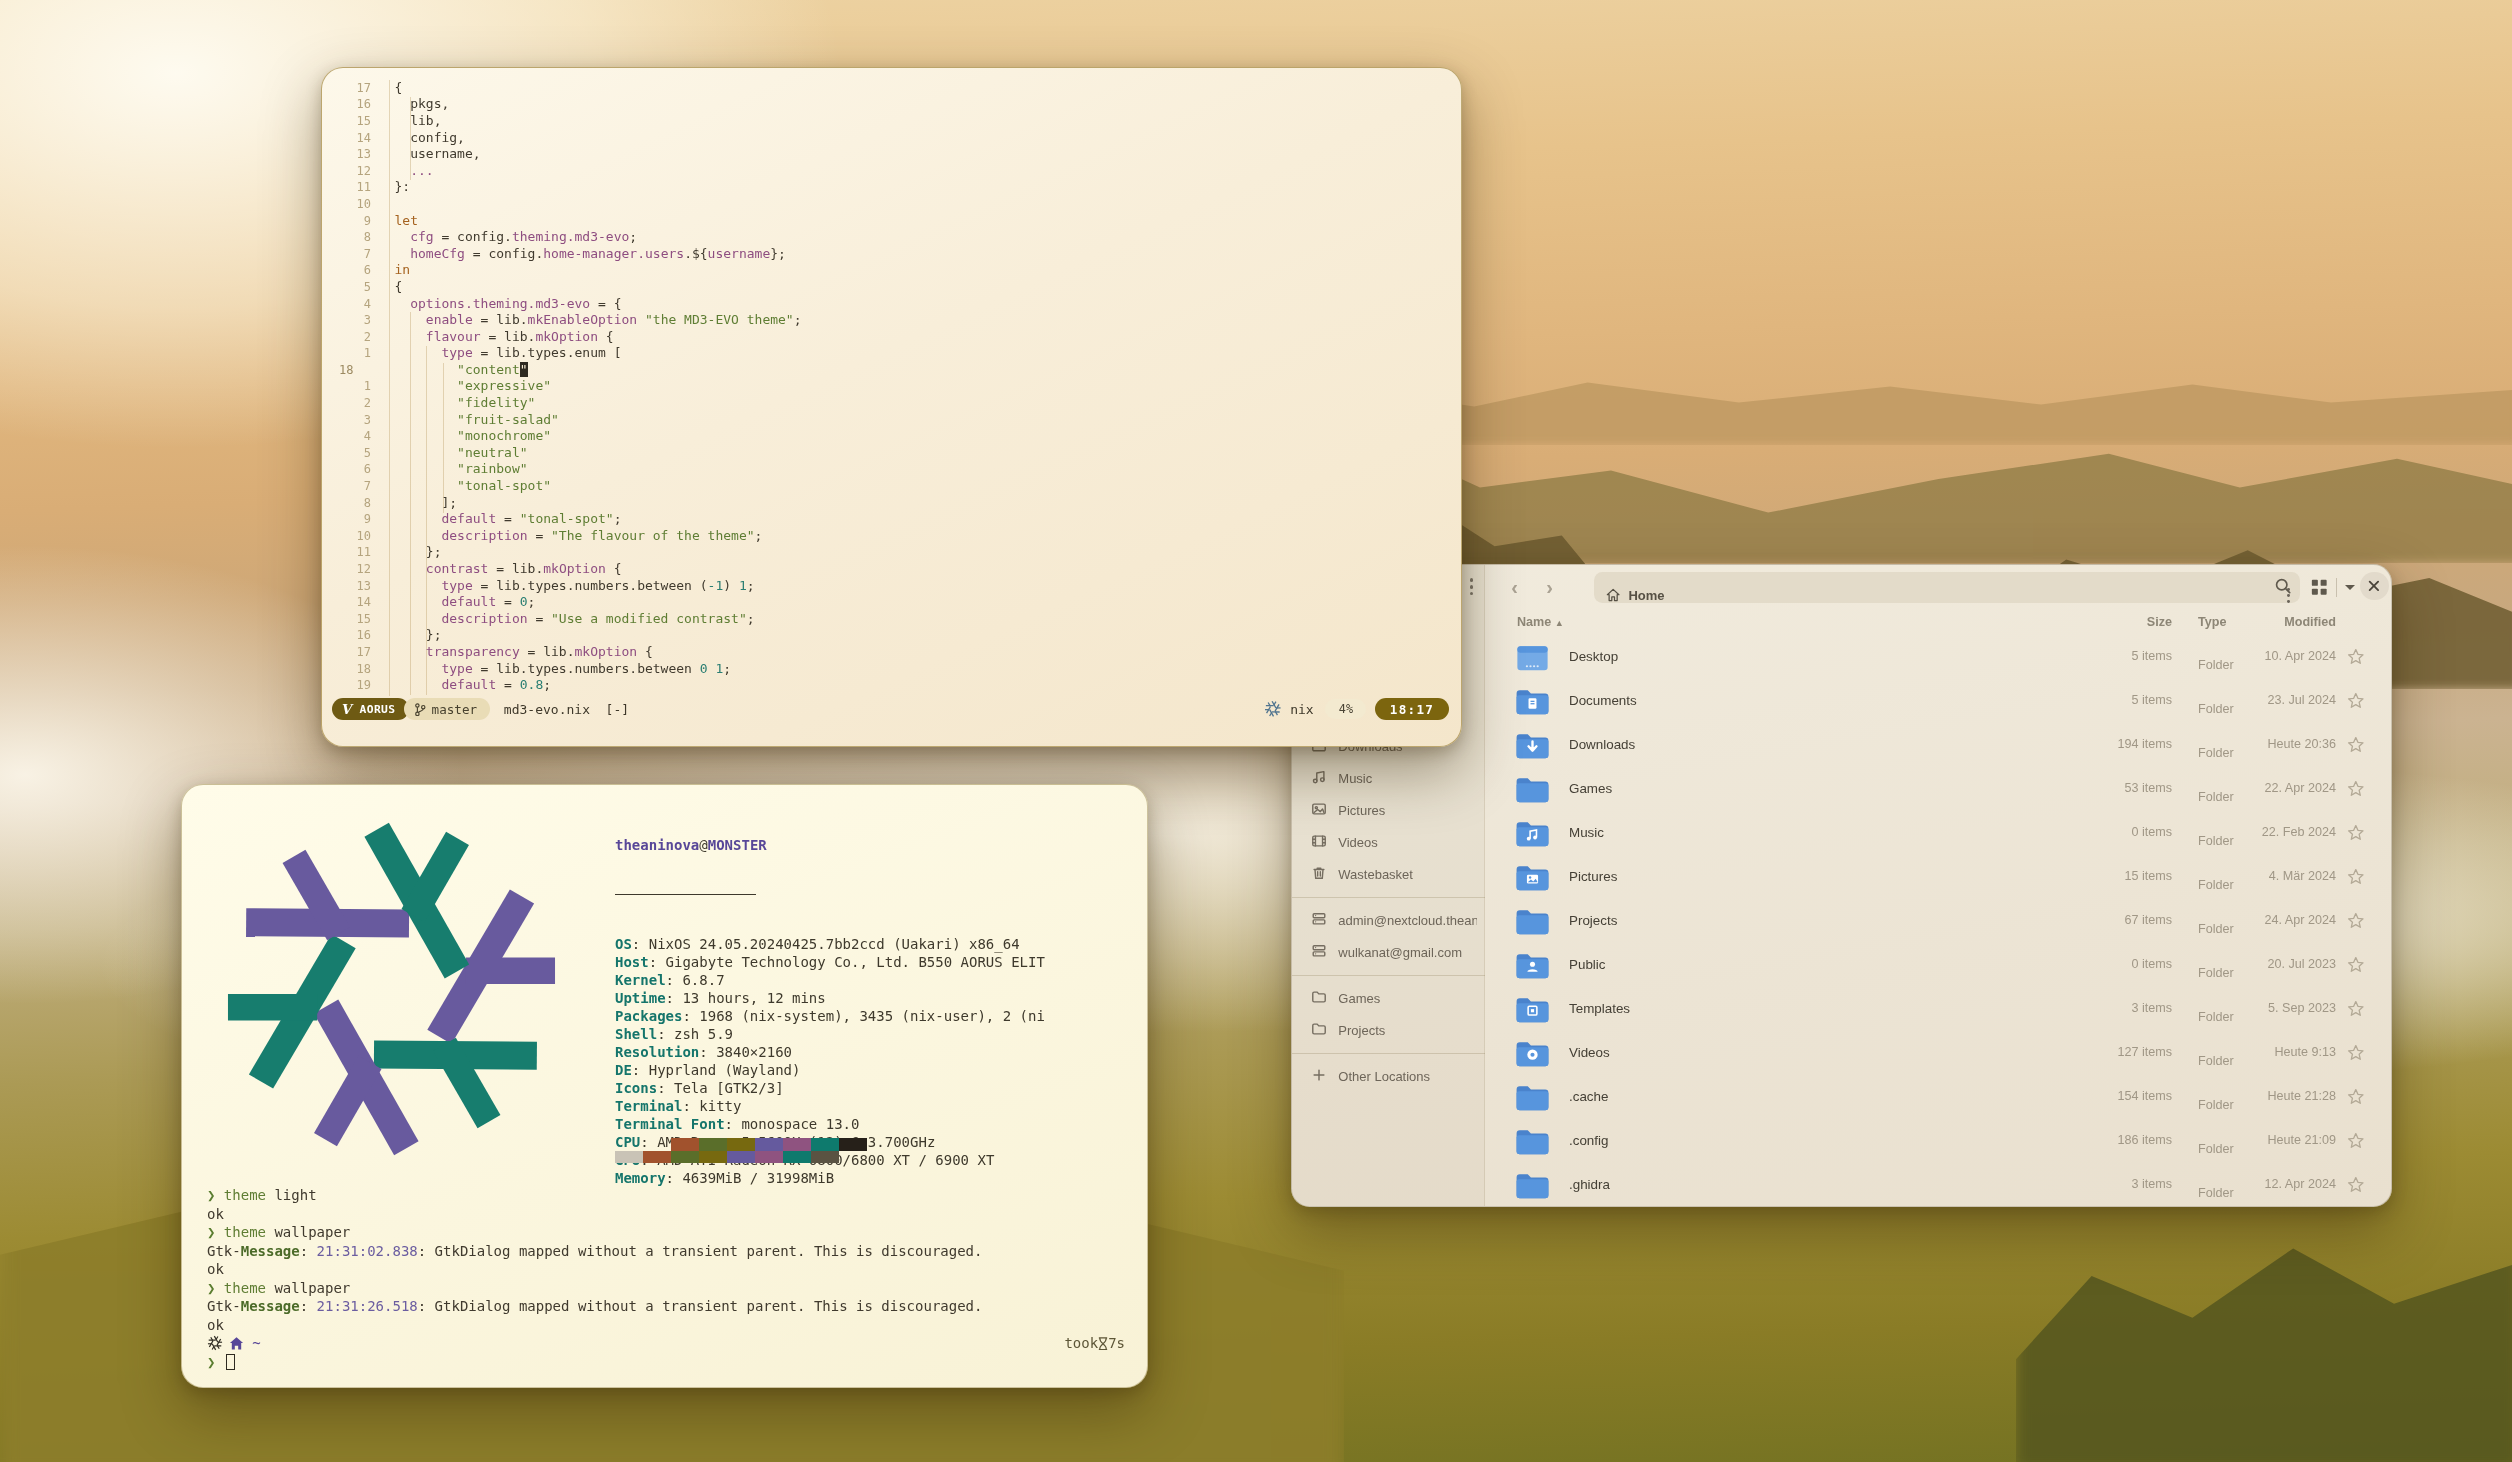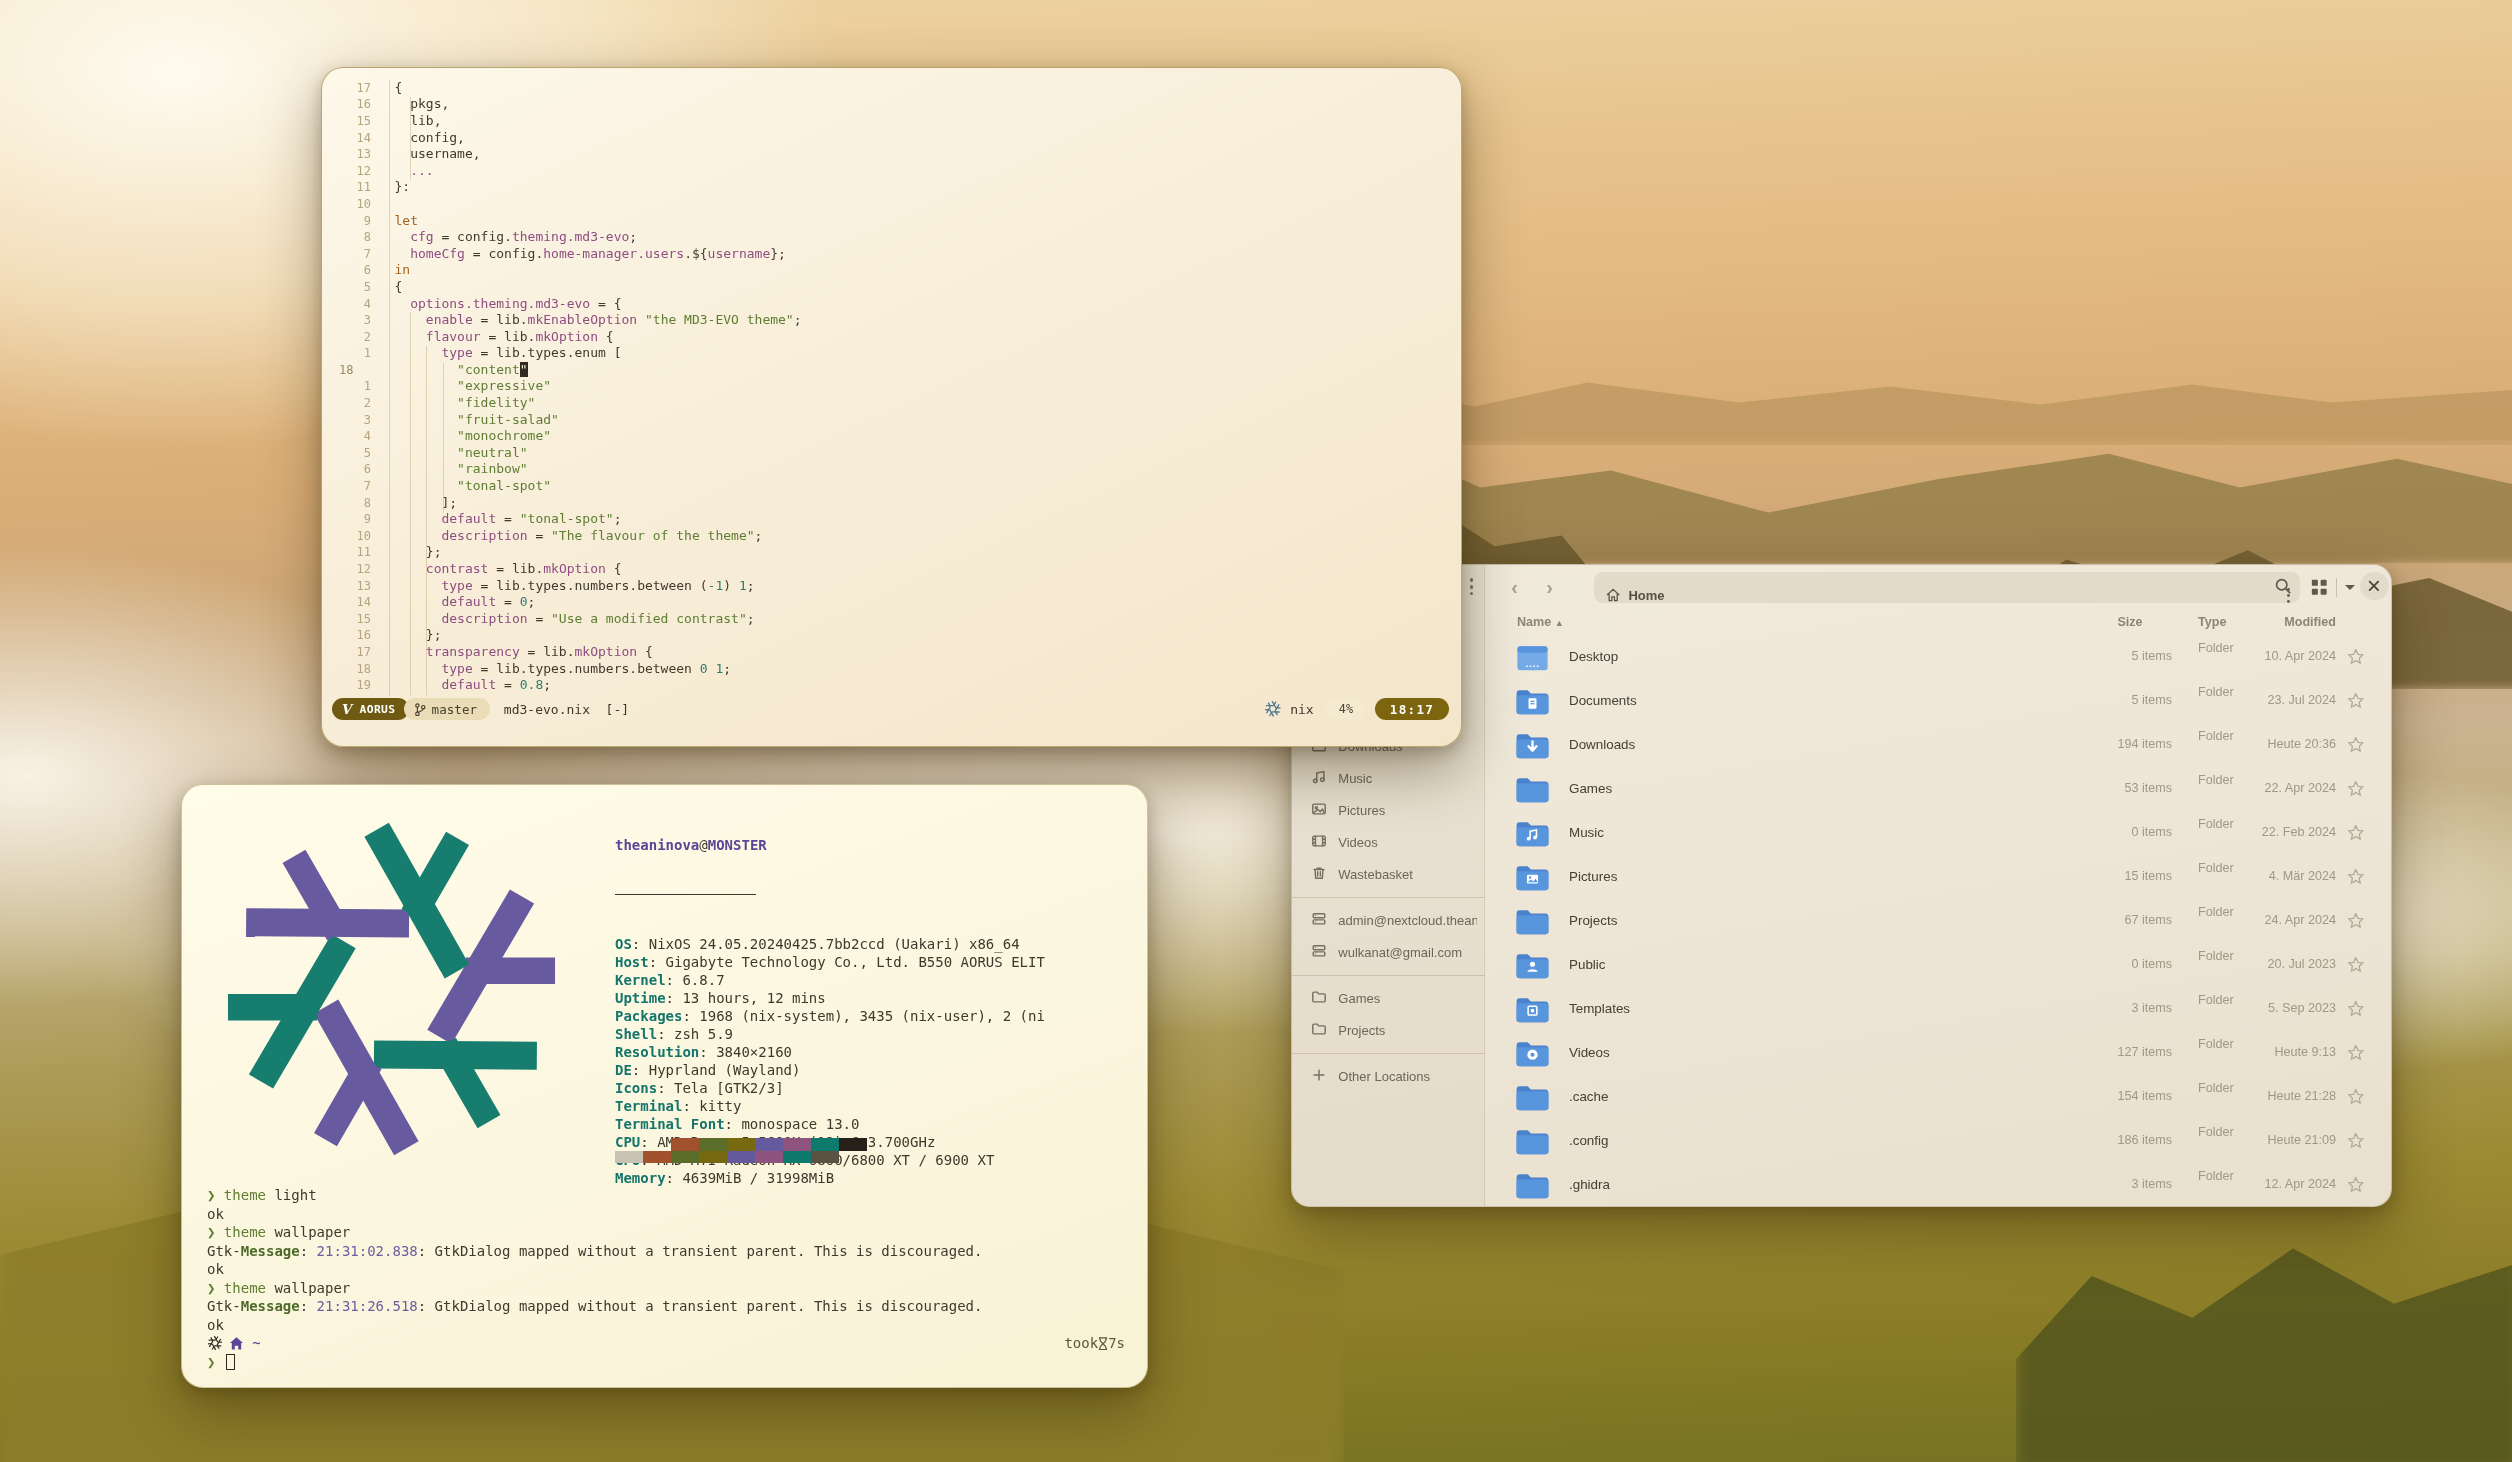--- a/index.html
+++ b/index.html
@@ -107,21 +107,21 @@
   .caret-down { position:absolute; left:1053px; top:20px; width:0; height:0;
     border-left:5px solid transparent; border-right:5px solid transparent; border-top:5.9px solid #5f594d; }
   .fm-close { position:absolute; left:1068px; top:6.7px; width:28.6px; height:28.6px; border-radius:50%;
     background:#e2dacb; display:flex; align-items:center; justify-content:center; color:#4a443a; }
   .fm-colhead { position:absolute; font-size:12.6px; color:#8d8676; font-weight:bold; }
   #fm-rows { position:absolute; left:193px; top:71px; right:0; }
   .fm-row { position:relative; height:44px; }
   .fm-row .ficon { position:absolute; left:30px; top:7.6px; }
   .fm-row .fname { position:absolute; left:84px; top:12.6px; font-size:13.4px; color:#454036; }
   .fm-row .fitems { position:absolute; left:578px; width:109px; top:13.4px; font-size:12.6px; color:#a09786; text-align:right; }
-  .fm-row .ftype  { position:absolute; left:713px; top:5px; font-size:12.6px; color:#a09786; }
+  .fm-row .ftype  { position:absolute; left:713px; top:22px; font-size:12.6px; color:#a09786; }
   .fm-row .fmod   { position:absolute; left:725px; width:126px; top:13.4px; font-size:12.6px; color:#a09786; text-align:right; }
   .fm-row .fstar  { position:absolute; left:862px; top:11.8px; color:#b3a996; }
   #fm-side { position:absolute; left:0; top:165px; width:193px; }
   .side-item { display:flex; align-items:center; gap:11.8px; height:32px; padding:0 8.4px 0 18.5px;
     font-size:13px; color:#6d6559; }
   .side-item svg { flex:none; color:#756d60; }
   .side-sep { height:0.8px; background:rgba(120,100,60,.22); margin:6.7px 0; }
   .ellip { white-space:nowrap; overflow:hidden; max-width:139px; }
 </style>
 </head>
@@ -200,21 +200,21 @@
     <div class="caret-down"></div>
     <div class="fm-close">
       <svg width="11.8" height="11.8" viewBox="0 0 14 14">
         <path d="M2 2 L12 12 M12 2 L2 12" stroke="#4a443a" stroke-width="2.2" stroke-linecap="round"></path>
       </svg>
     </div>
     <div class="fm-colhead" style="left:225px;top:50px">
       <span>Name</span>
       <span style="font-size:9.2px">▲</span>
     </div>
-    <div class="fm-colhead" style="left:796px;width:84px;text-align:center;top:50px">Size</div>
+    <div class="fm-colhead" style="left:796px;width:84px;text-align:right;top:50px">Size</div>
     <div class="fm-colhead" style="left:906px;top:50px">Type</div>
     <div class="fm-colhead" style="left:918px;width:126px;text-align:right;top:50px">Modified</div>
     <div id="fm-rows">
         <div class="fm-row">
           <span class="ficon"><svg width="35" height="28.6" viewBox="0 0 44 34">
               <rect x="3" y="2" width="38" height="30" rx="4" fill="#74aae6"></rect>
               <rect x="3" y="2" width="38" height="8" rx="4" fill="#5795dd"></rect>
               <g fill="#dce9f8">
                 <circle cx="15" cy="27" r="1.4"></circle>
                 <circle cx="19.5" cy="27" r="1.4"></circle>

